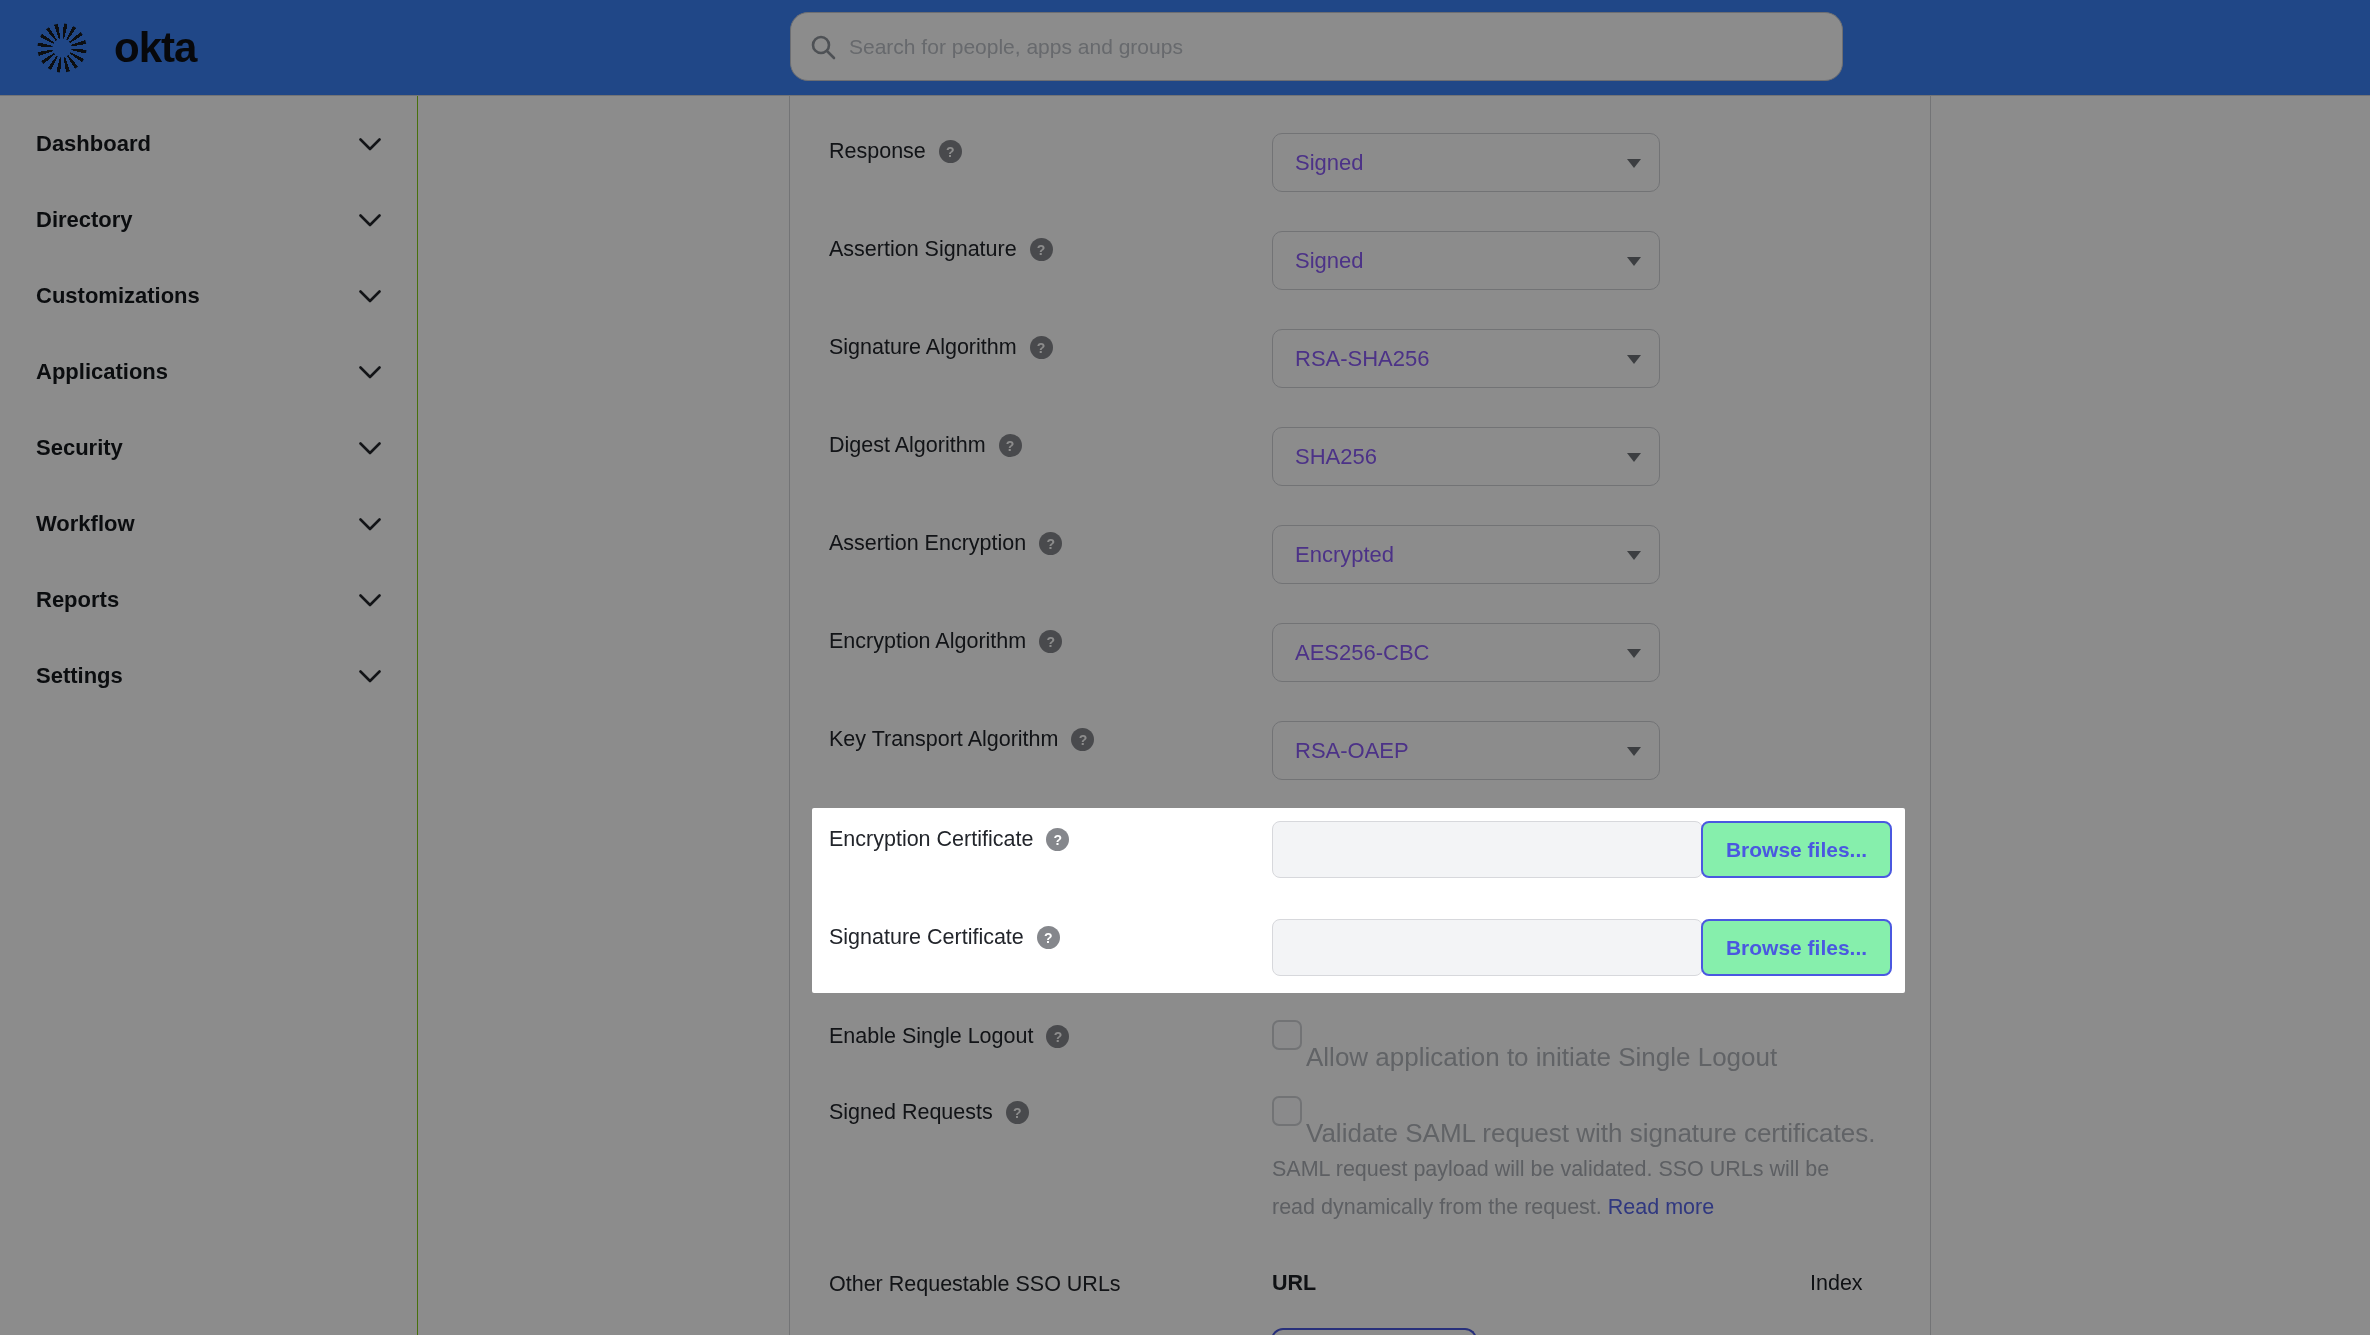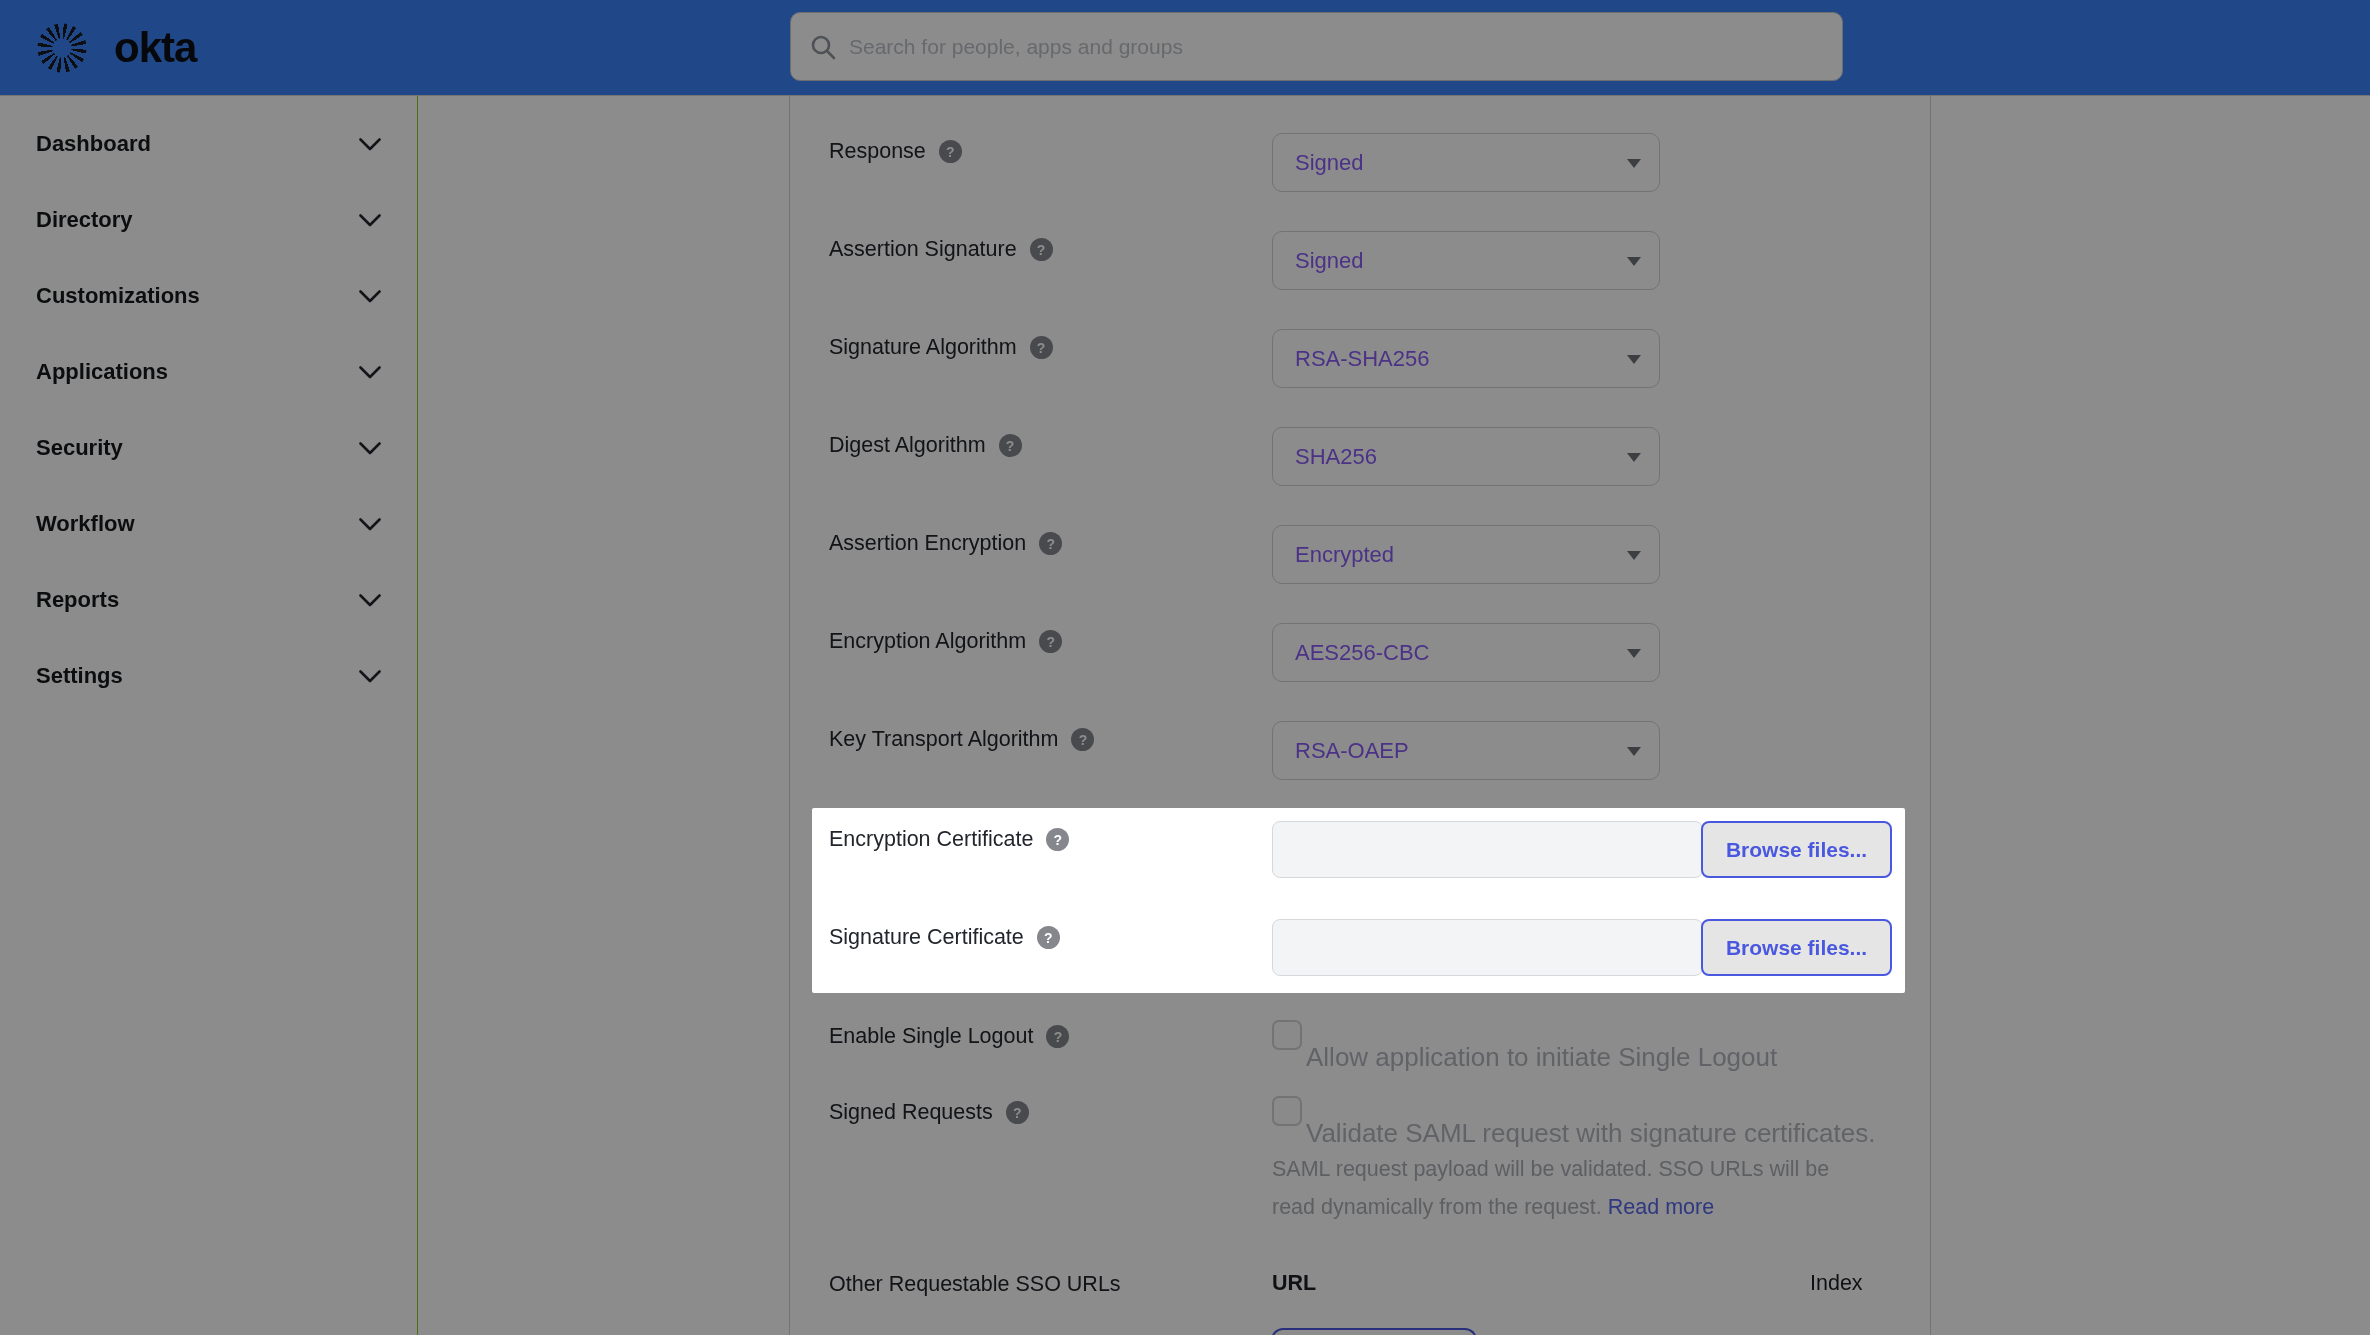--- a/index.html
+++ b/index.html
@@ -12,21 +12,21 @@
     border-bottom:1px solid #d2d3d8; z-index:2; }
   .brand { position:absolute; left:36px; top:22px; display:flex; align-items:center; gap:26px; }
   .okta-mark { width:52px; height:52px;
     background:repeating-conic-gradient(#171a1f 0deg 9deg, transparent 9deg 22.5deg);
     -webkit-mask:radial-gradient(circle closest-side, transparent 0 9px, #000 10px 24px, transparent 25px);
     mask:radial-gradient(circle closest-side, transparent 0 9px, #000 10px 24px, transparent 25px);
     transform:rotate(4deg); }
   .wordmark { font-size:42px; font-weight:700; letter-spacing:-1px; color:#0d1014; line-height:1; }
 
   .search-wrap { position:absolute; left:790px; top:12px; width:1053px; height:69px; }
-  .search-input { width:100%; height:100%; border:1.5px solid #c7c9cf; border-radius:10px;
+  .search-input { width:100%; height:100%; border:1.5px solid #c7c9cf; border-radius:18px;
     background:#fff; padding:0 20px 0 58px; font-size:21px; color:#33363c; outline:none;
     font-family:"Liberation Sans", sans-serif; }
   .search-input::placeholder { color:#bcc0c6; }
   .search-icon { position:absolute; left:20px; top:22px; width:26px; height:26px; }
 
   .top-actions { position:absolute; right:0; top:0; height:96px; }
 
   
   .sidebar { position:absolute; left:0; top:96px; width:418px; height:1239px; background:#fff;
     border-right:1px solid #84cc16; padding-top:10px; }
@@ -45,21 +45,21 @@
     font-size:14px; font-weight:700; display:inline-flex; align-items:center; justify-content:center;
     flex:0 0 auto; cursor:pointer; }
   .select { position:absolute; left:482px; top:0; width:388px; height:59px; background:#fff;
     border:1.5px solid #cfd1d6; border-radius:10px; display:flex; align-items:center;
     padding:0 22px; cursor:pointer; }
   .sel-val { font-size:22px; color:#8b5cf6; }
   .caret { position:absolute; right:18px; top:25px; width:0; height:0;
     border-left:7px solid transparent; border-right:7px solid transparent; border-top:9px solid #6e7277; }
   .file-input { position:absolute; left:482px; top:0; width:431px; height:57px; background:#f3f4f6;
     border:1px solid #d7d8dc; border-radius:8px; cursor:pointer; }
-  .browse-btn { position:absolute; left:911px; top:0; width:191px; height:57px; background:#e5e5e5;
+  .browse-btn { position:absolute; left:911px; top:0; width:191px; height:57px; background:#86efac;
     border:2px solid #4a58e0; border-radius:8px; color:#4a58e0; font-weight:700; font-size:21px;
     display:flex; align-items:center; justify-content:center; cursor:pointer;
     font-family:"Liberation Sans", sans-serif; }
   .checkbox { position:absolute; left:482px; top:0; width:30px; height:30px; background:#fbfcfd;
     border:2px solid #cfd2d6; border-radius:7px; cursor:pointer; }
   .opt-label { position:absolute; left:516px; top:0; line-height:30px; font-size:26px; color:#b1b5bb;margin-top:22px; }
   .cb-label .flabel { padding-top:4px; }
   .note { position:absolute; left:482px; width:600px; font-size:21.5px; line-height:38px; color:#aaaeb4; }
   .note a { color:#5866e8; text-decoration:none; cursor:pointer; }
   .sso-head { position:absolute; width:1142px; }

